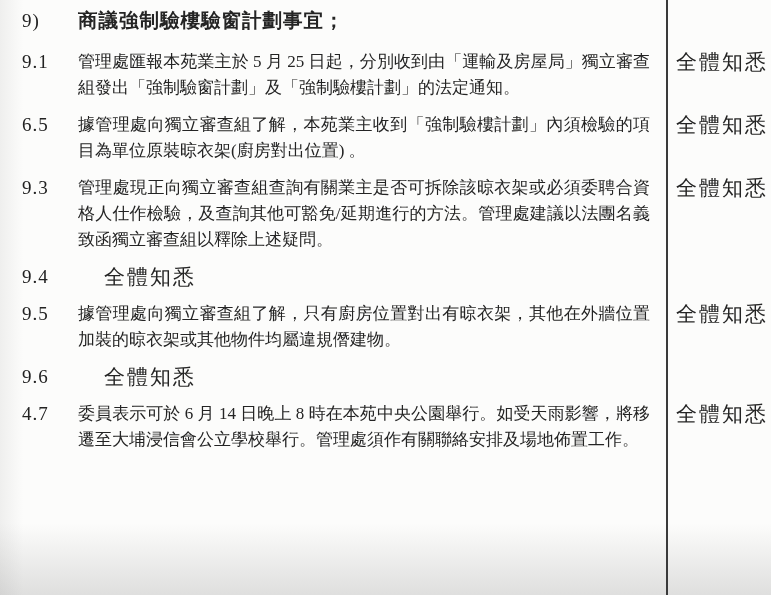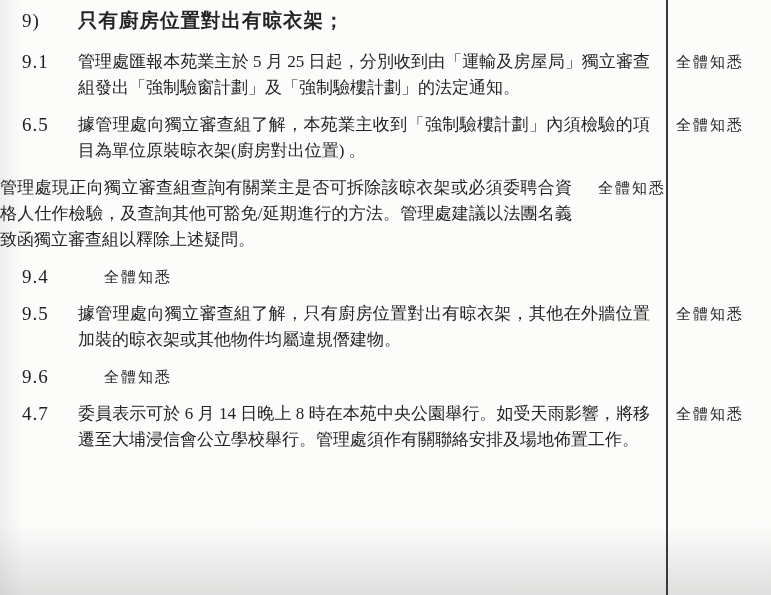--- a/index.html
+++ b/index.html
@@ -52,21 +52,21 @@
     width: 572px;
     font-size: 17px;
     line-height: 26px;
     text-align: justify;
     text-justify: inter-character;
     color: #242424;
   }
   .status {
     flex: 0 0 90px;
     margin-left: 26px;
-    font-size: 15px;
+    font-size: 21px;
     line-height: 26px;
     letter-spacing: 2px;
     white-space: nowrap;
     color: #242424;
   }
   .heading-row {
     margin-bottom: 15px;
   }
   .heading-row .text {
     font-weight: bold;
@@ -78,37 +78,38 @@
   }
 </style>
 </head>
 <body>
 
 <div class="page">
   <div class="vline"></div>
 
   <div class="row heading-row">
     <div class="num">9)</div>
-    <div class="text">只有廚房位置對出有晾衣架；</div>
+    <div class="text">商議強制驗樓驗窗計劃事宜；</div>
     <div class="status"></div>
   </div>
 
   <div class="row item-row">
     <div class="num">9.1</div>
     <div class="text">管理處匯報本苑業主於 5 月 25 日起，分別收到由「運輸及房屋局」獨立審查組發出「強制驗窗計劃」及「強制驗樓計劃」的法定通知。</div>
     <div class="status">全體知悉</div>
   </div>
 
   <div class="row item-row">
     <div class="num">6.5</div>
     <div class="text">據管理處向獨立審查組了解，本苑業主收到「強制驗樓計劃」內須檢驗的項目為單位原裝晾衣架(廚房對出位置) 。</div>
     <div class="status">全體知悉</div>
   </div>
 
   <div class="row item-row">
+    <div class="num">9.3</div>
     <div class="text">管理處現正向獨立審查組查詢有關業主是否可拆除該晾衣架或必須委聘合資格人仕作檢驗，及查詢其他可豁免/延期進行的方法。管理處建議以法團名義致函獨立審查組以釋除上述疑問。</div>
     <div class="status">全體知悉</div>
   </div>
 
   <div class="row item-row">
     <div class="num">9.4</div>
     <div class="status">全體知悉</div>
   </div>
 
   <div class="row item-row">

